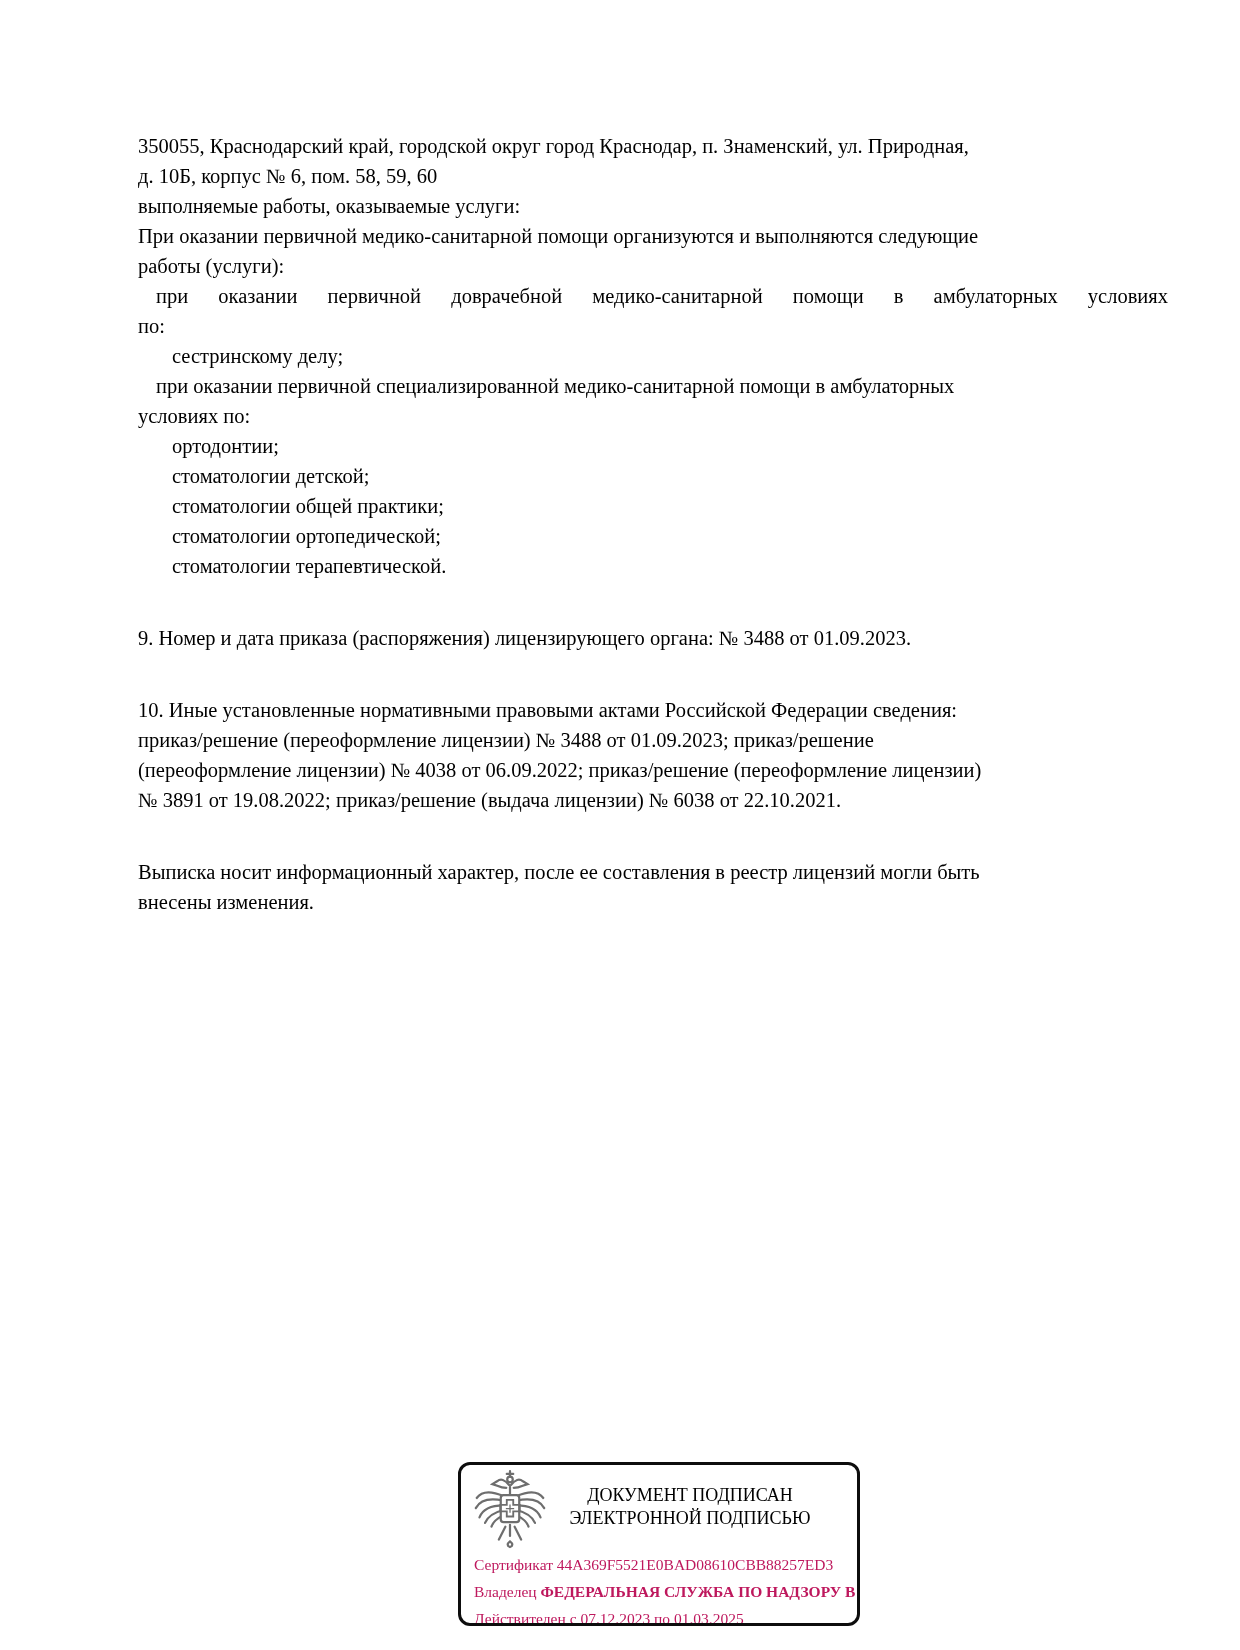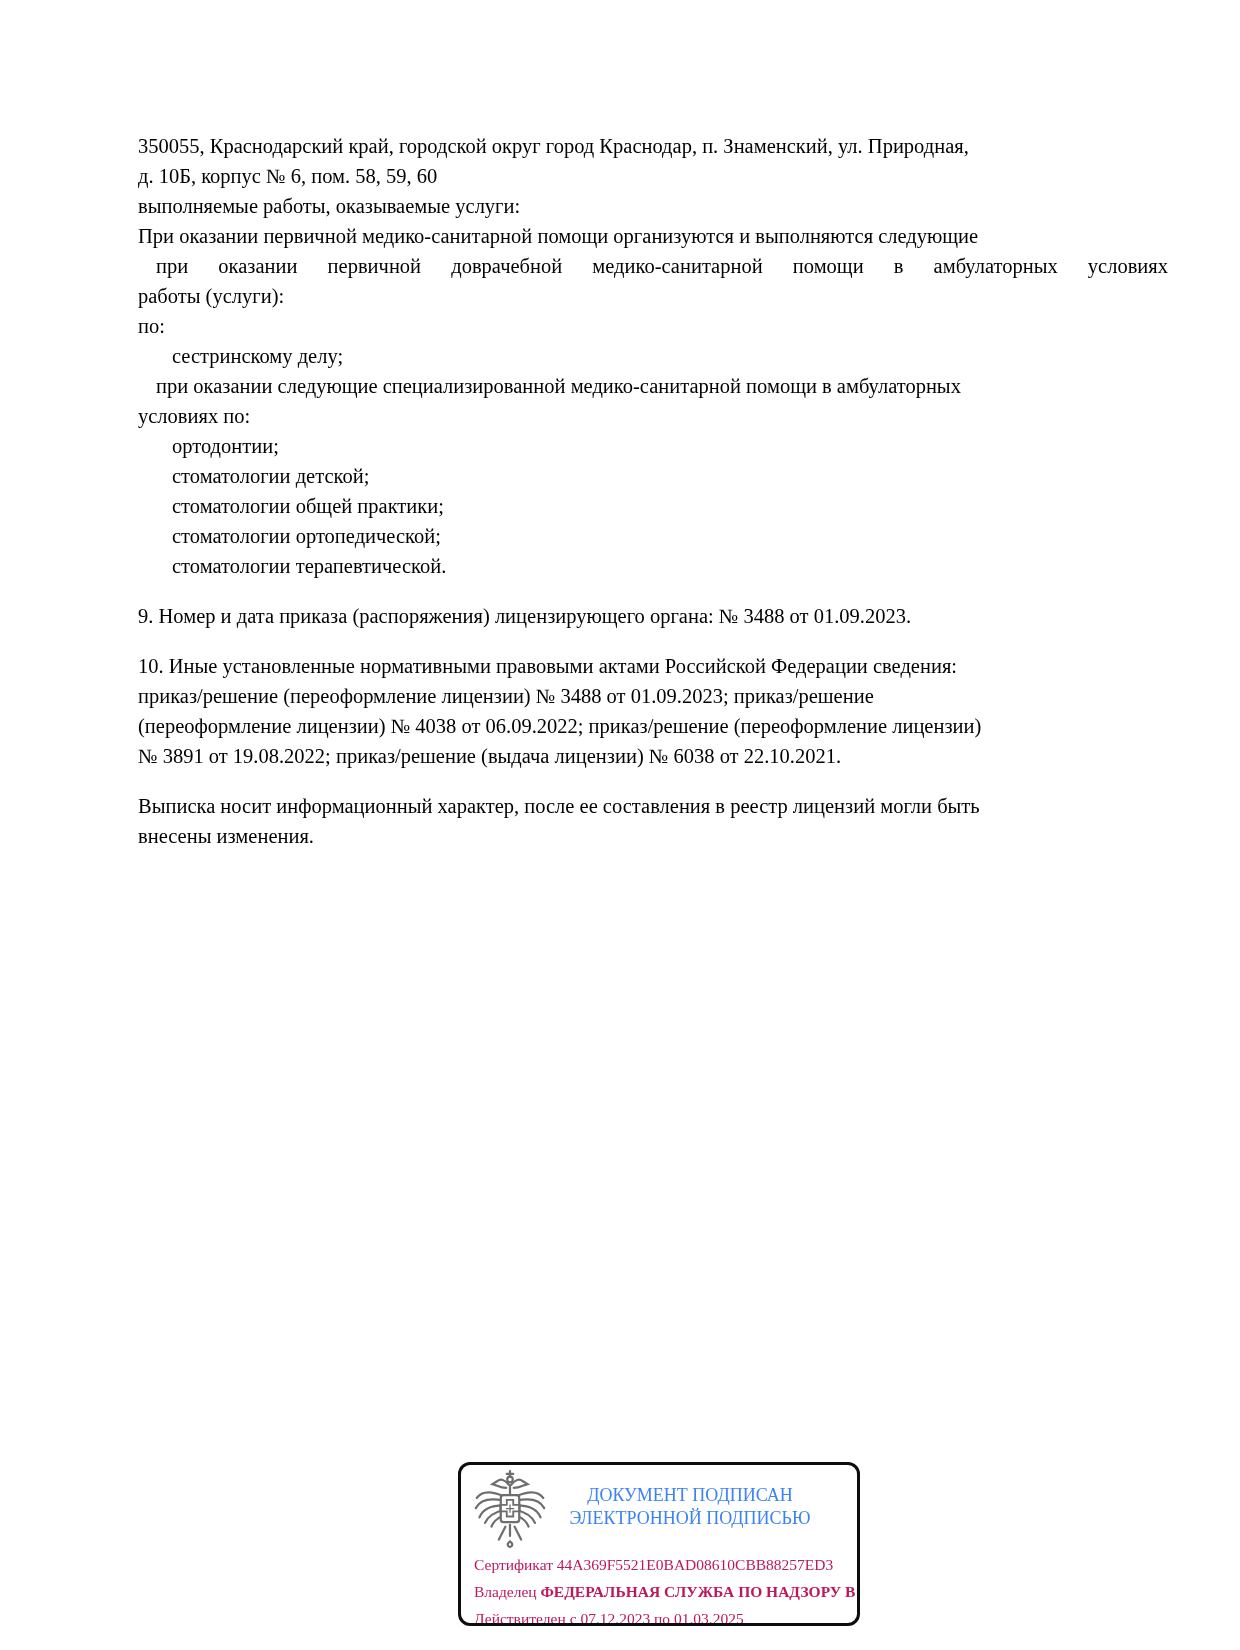--- a/index.html
+++ b/index.html
@@ -15,21 +15,21 @@
 
   
   .doc {
     position: absolute;
     left: 138px;
     top: 131px;
     width: 1030px;
     font-size: 20.5px;
     line-height: 30px;
   }
-  .para + .para { margin-top: 20px; }
+  .para + .para { margin-top: 42px; }
   .line {
     height: 30px;
     white-space: nowrap;
   }
   .ind1 { padding-left: 18px; }
   .ind2 { padding-left: 34px; }
   .jfull {
     white-space: normal;
     text-align: justify;
     text-align-last: justify;
@@ -55,21 +55,21 @@
     height: 82px;
   }
   .stamp-title {
     position: absolute;
     left: 88px;
     top: 19px;
     width: 282px;
     text-align: center;
     font-size: 18px;
     line-height: 23px;
-    color: #3b82f6;
+    color: #000000;
   }
   .stamp-lines {
     position: absolute;
     left: 13px;
     top: 86px;
     width: 420px;
     font-size: 15.5px;
     line-height: 27px;
     color: #be185d;
   }
@@ -79,25 +79,25 @@
 </head>
 <body>
 
 <div class="doc">
 
   <div class="para">
     <div class="line">350055, Краснодарский край, городской округ город Краснодар, п. Знаменский, ул. Природная,</div>
     <div class="line">д. 10Б, корпус № 6, пом. 58, 59, 60</div>
     <div class="line">выполняемые работы, оказываемые услуги:</div>
     <div class="line">При оказании первичной медико-санитарной помощи организуются и выполняются следующие</div>
+    <div class="line">работы (услуги):</div>
     <div class="line ind1 jfull">при оказании первичной доврачебной медико-санитарной помощи в амбулаторных условиях</div>
-    <div class="line">работы (услуги):</div>
     <div class="line">по:</div>
     <div class="line ind2">сестринскому делу;</div>
-    <div class="line ind1">при оказании следующие специализированной медико-санитарной помощи в амбулаторных</div>
+    <div class="line ind1">при оказании первичной специализированной медико-санитарной помощи в амбулаторных</div>
     <div class="line">условиях по:</div>
     <div class="line ind2">ортодонтии;</div>
     <div class="line ind2">стоматологии детской;</div>
     <div class="line ind2">стоматологии общей практики;</div>
     <div class="line ind2">стоматологии ортопедической;</div>
     <div class="line ind2">стоматологии терапевтической.</div>
   </div>
 
   <div class="para">
     <div class="line">9. Номер и дата приказа (распоряжения) лицензирующего органа: № 3488 от 01.09.2023.</div>

